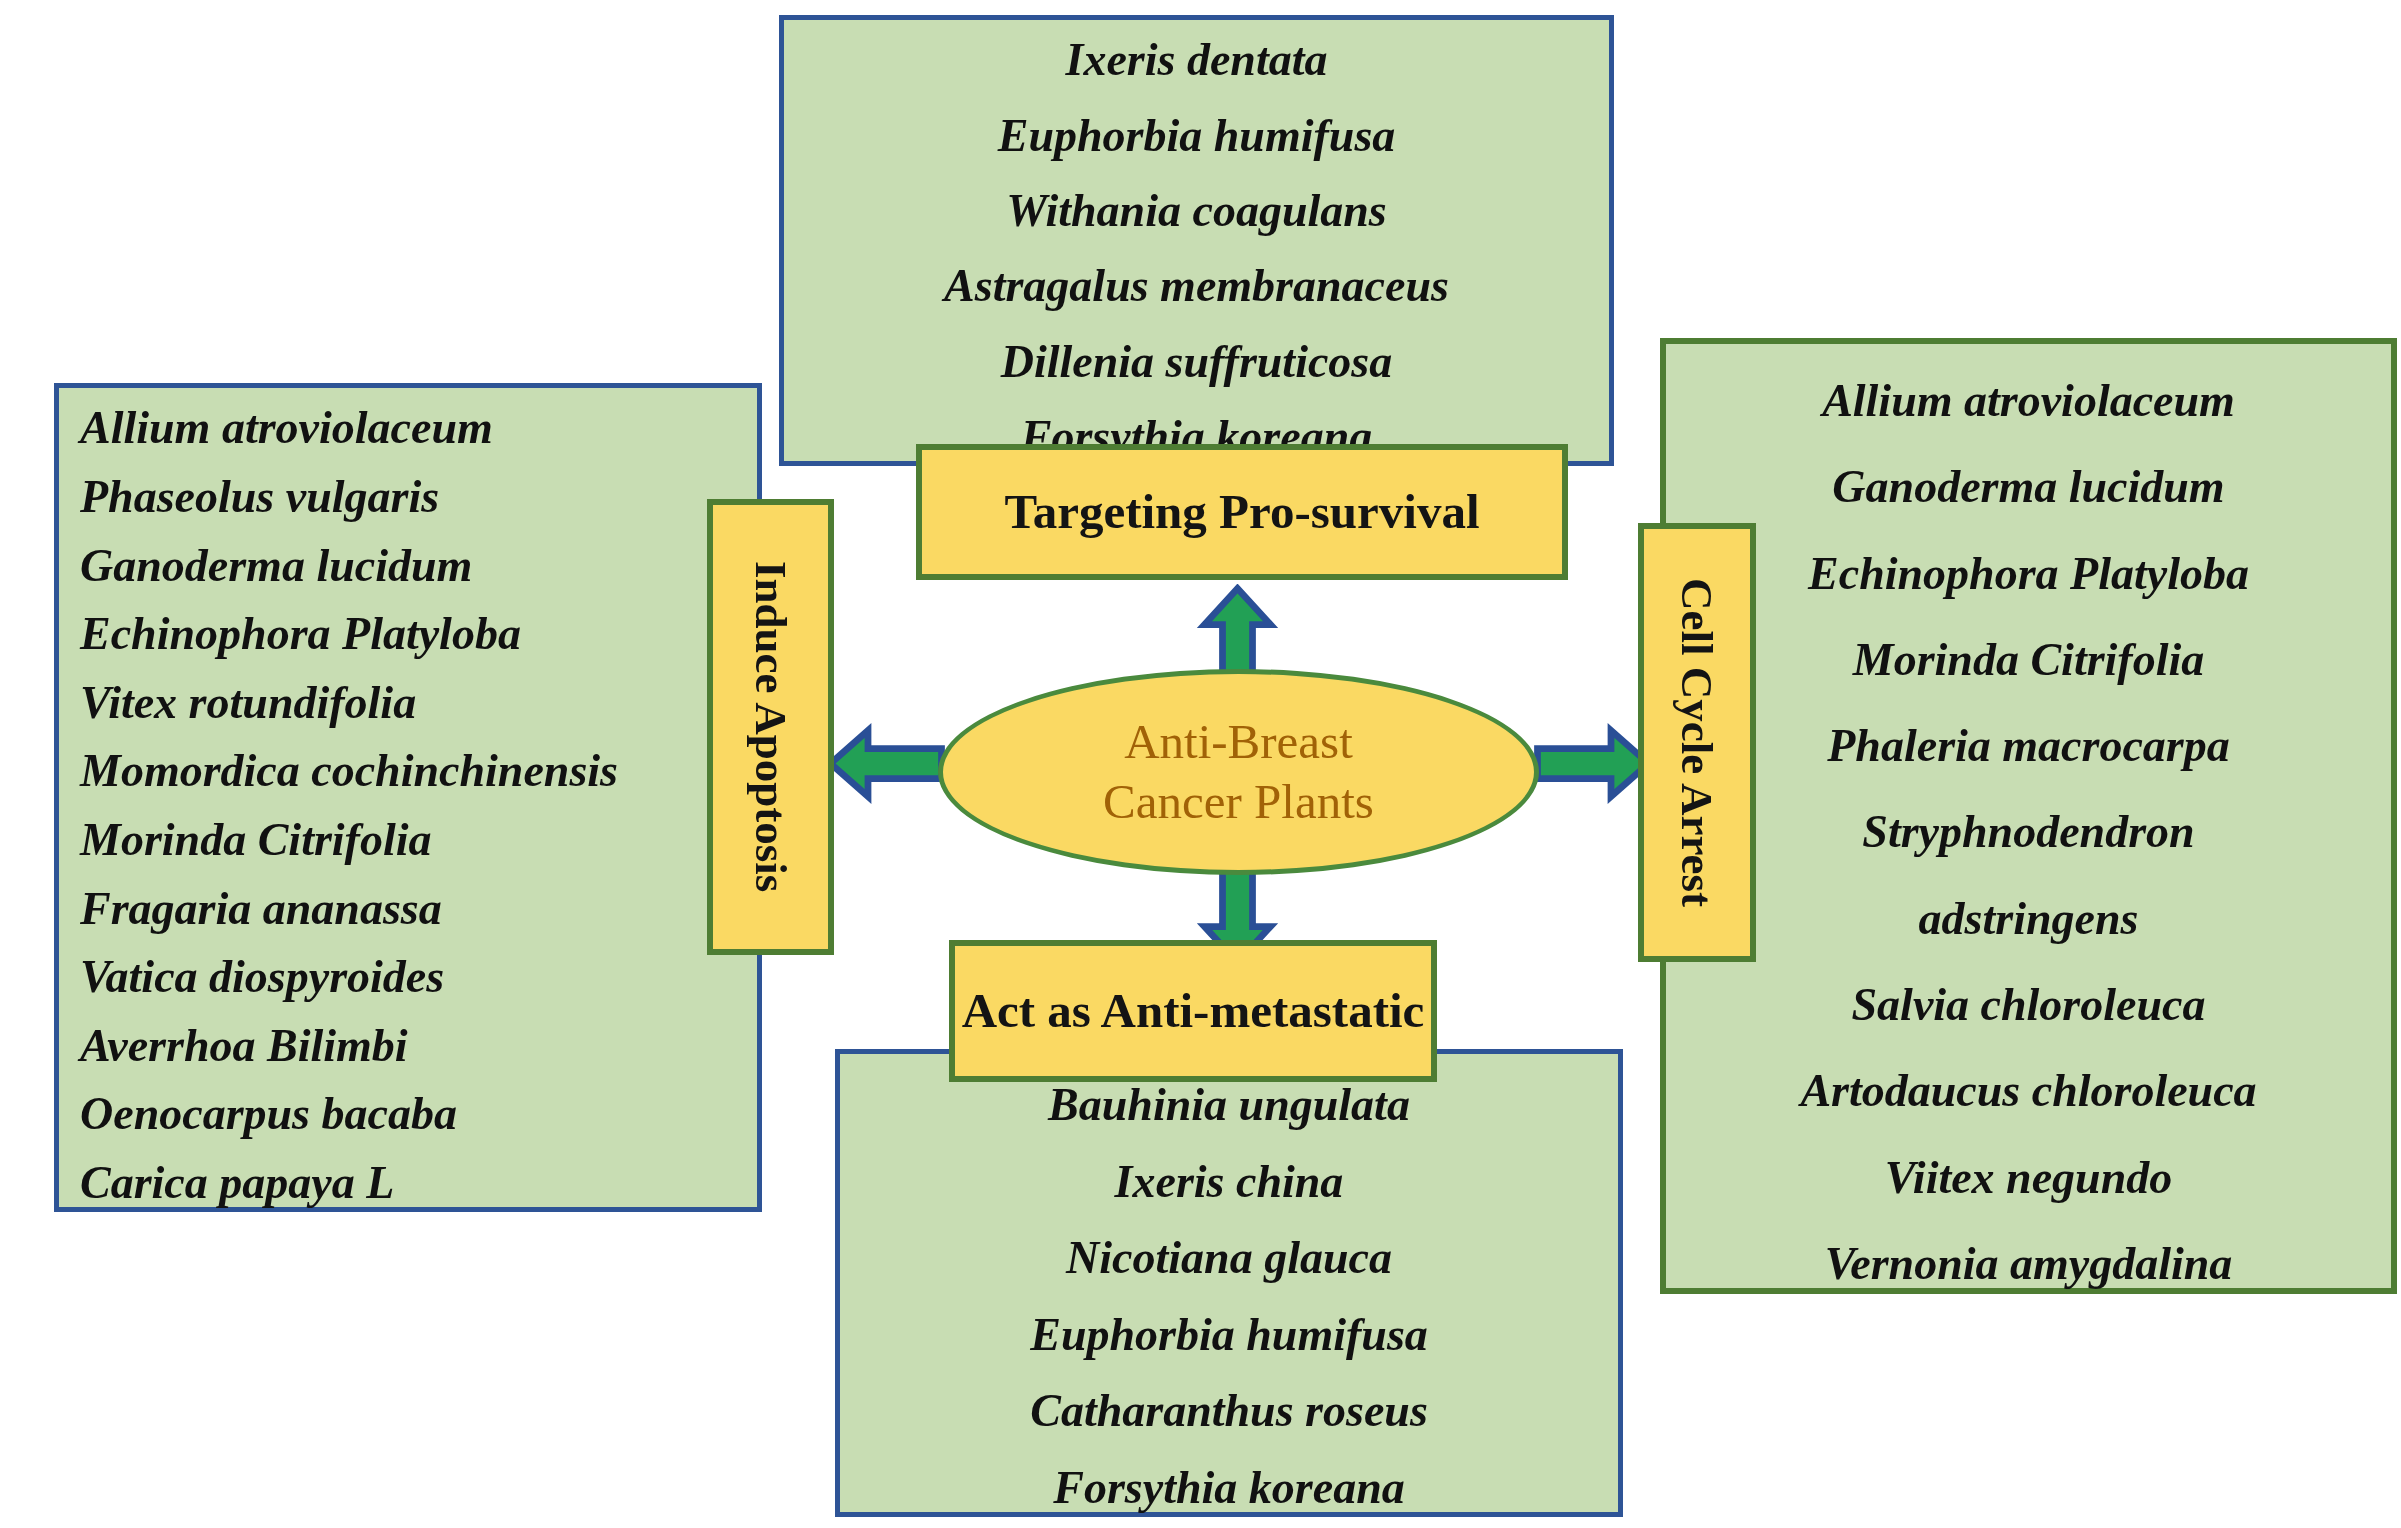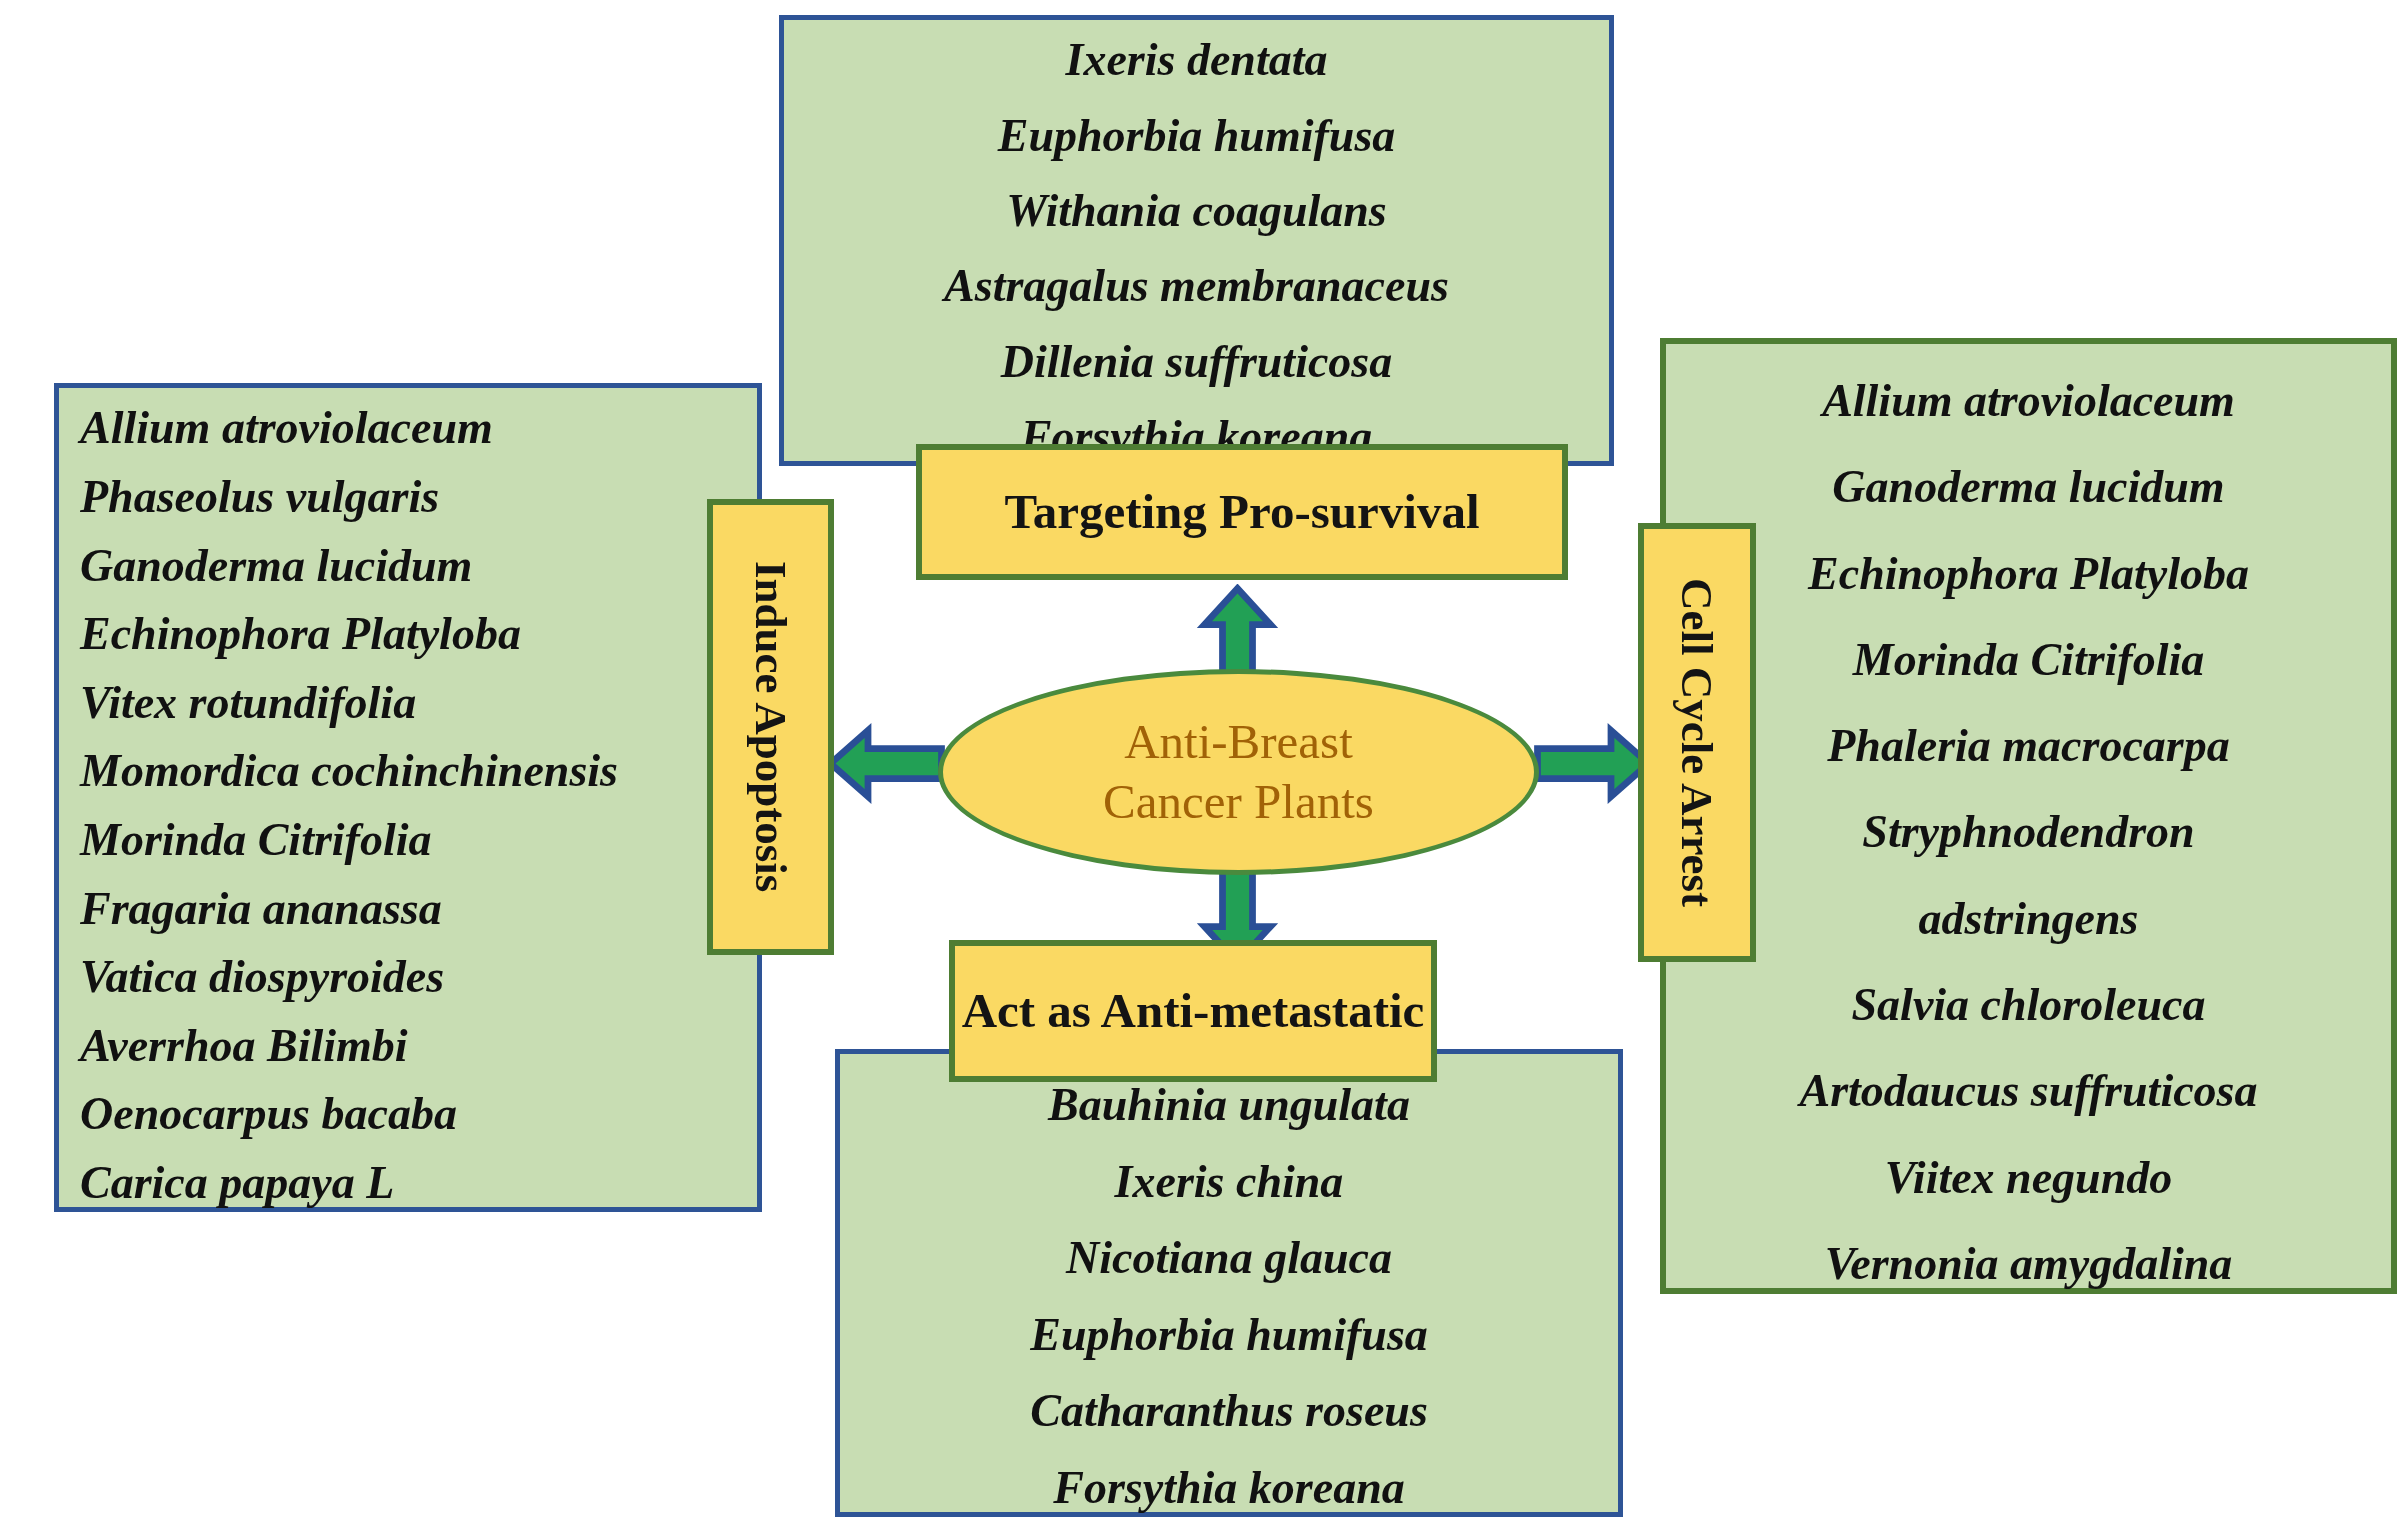--- a/index.html
+++ b/index.html
@@ -135,21 +135,21 @@
 
   <div class="panel green" id="panel-cellcycle">
     <div class="plant">Allium atroviolaceum</div>
     <div class="plant">Ganoderma lucidum</div>
     <div class="plant">Echinophora Platyloba</div>
     <div class="plant">Morinda Citrifolia</div>
     <div class="plant">Phaleria macrocarpa</div>
     <div class="plant">Stryphnodendron</div>
     <div class="plant">adstringens</div>
     <div class="plant">Salvia chloroleuca</div>
-    <div class="plant">Artodaucus suffruticosa</div>
+    <div class="plant">Artodaucus chloroleuca</div>
     <div class="plant">Viitex negundo</div>
     <div class="plant">Vernonia amygdalina</div>
   </div>
 
   <div class="panel navy" id="panel-metastatic">
     <div class="plant">Bauhinia ungulata</div>
     <div class="plant">Ixeris china</div>
     <div class="plant">Nicotiana glauca</div>
     <div class="plant">Euphorbia humifusa</div>
     <div class="plant">Catharanthus roseus</div>

